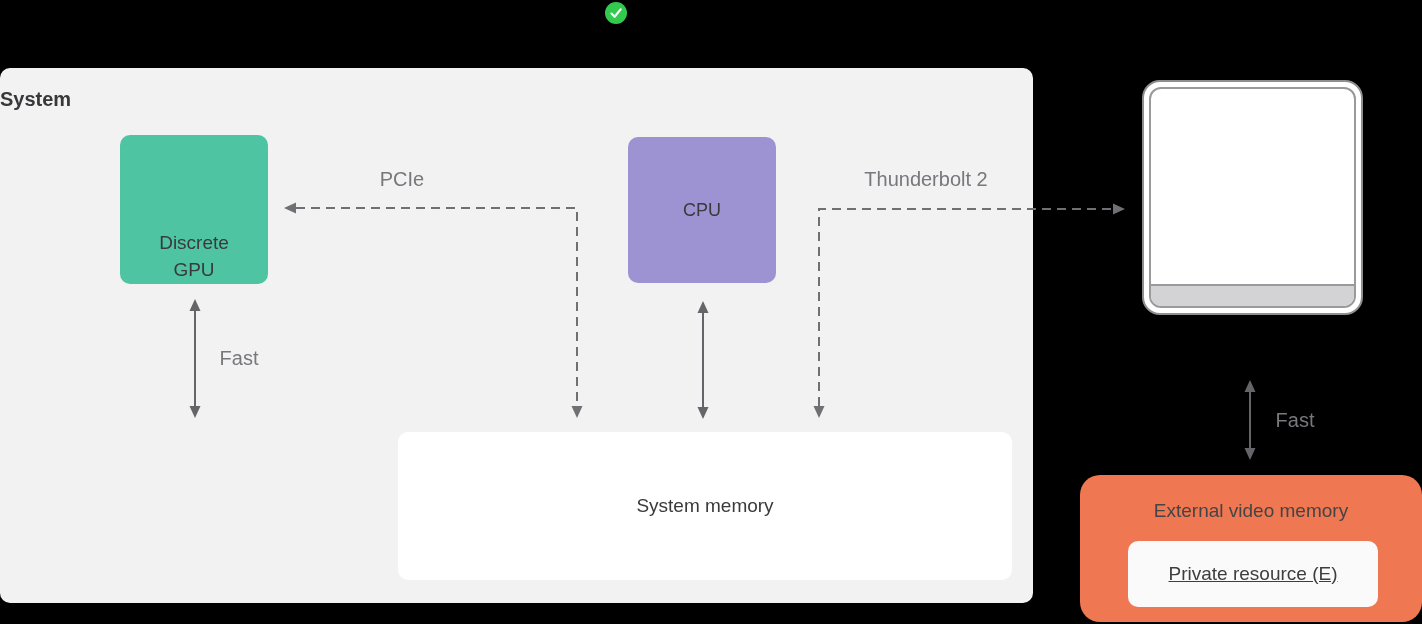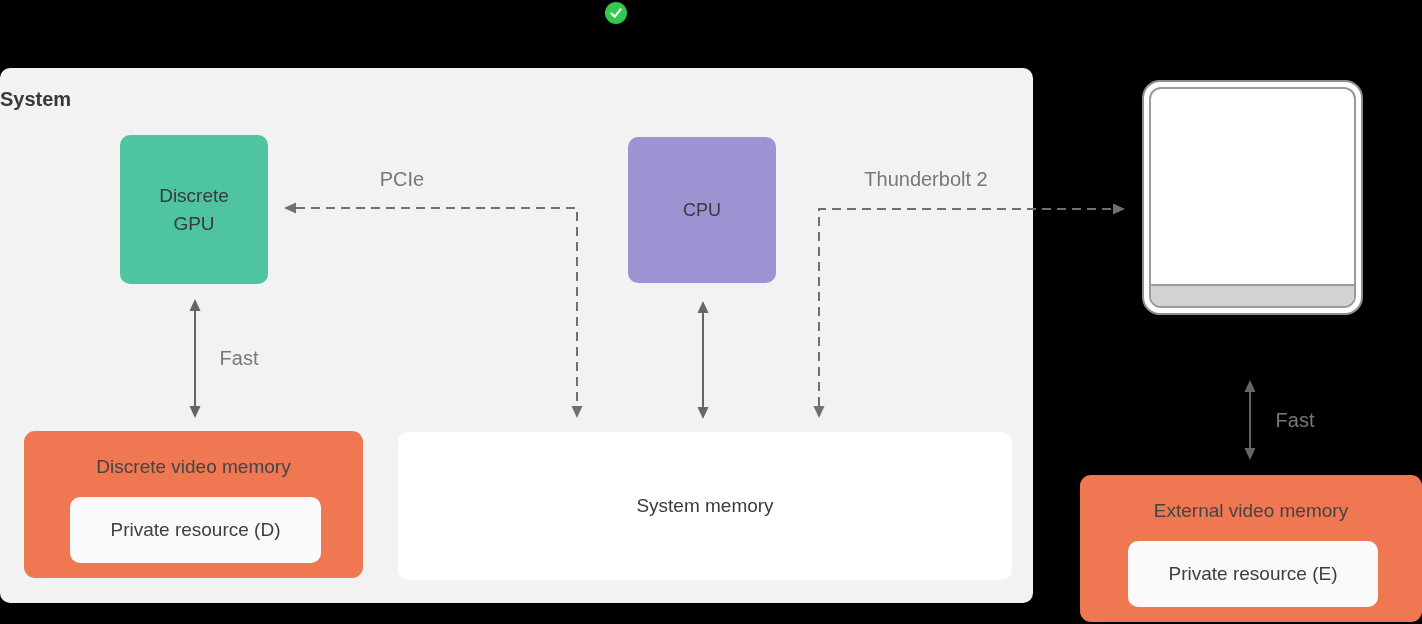--- a/index.html
+++ b/index.html
@@ -30,41 +30,41 @@
     text-align: left; font-size: 20px; font-weight: 700; color: #38383a;
   }
 
   .node {
     border-radius: 10px;
     display: flex; align-items: center; justify-content: center;
     text-align: center;
     font-size: 19px; color: #3a3a3c;
     line-height: 1.45;
   }
-  .node-discrete-gpu { left: 120px; top: 135px; width: 148px; height: 149px; background: #4fc4a2; padding: 0 28px; box-sizing: border-box; }
+  .node-discrete-gpu { left: 120px; top: 135px; width: 148px; height: 149px; background: #4fc4a2; padding: 0 28px; box-sizing: border-box; align-items: flex-end; }
   .node-cpu          { left: 628px; top: 137px; width: 148px; height: 146px; background: #9d93d2; font-size: 18px; }
   .node-system-memory{ left: 398px; top: 432px; width: 614px; height: 148px; background: #f48cb3; }
 
   .memory-box {
     background: #ef7751; border-radius: 11px;
   }
   .memory-box .memory-title {
     position: absolute; left: 0; top: 25px; width: 100%;
     text-align: center; font-size: 19px; color: #444446;
   }
   .resource-box {
     position: absolute;
     background: #fafafa; border-radius: 10px;
     display: flex; align-items: center; justify-content: center;
     font-size: 19px; color: #3e3e40;
   }
   .mem-discrete { left: 24px; top: 431px; width: 339px; height: 147px; }
   .mem-discrete .resource-box { left: 46px; top: 66px; width: 251px; height: 66px; }
-  .mem-external { left: 1080px; top: 475px; width: 342px; height: 147px; }
-  .mem-external .resource-box { left: 48px; top: 66px; width: 250px; height: 66px; }
+  .mem-external { left: 1080px; top: 475px; width: 342px; height: 147px; border-radius: 20px; }
+  .mem-external .resource-box { left: 48px; top: 66px; width: 250px; height: 66px; text-decoration: underline; }
 
   
   .egpu-outer {
     left: 1142px; top: 80px; width: 221px; height: 235px;
     background: #fff; border: 2px solid #8f8f92; border-radius: 18px;
     box-sizing: border-box; padding: 5px;
   }
   .egpu-inner {
     position: relative; width: 100%; height: 100%;
     background: #fff; border: 2px solid #9a9a9d; border-radius: 12px;
@@ -106,24 +106,20 @@
   </div>
 
   <div class="abs node node-cpu" style="background-color: rgb(157, 147, 210);">
     <span>CPU</span>
   </div>
 
   <div class="abs node node-system-memory" style="background-color: #ffffff;">
     <span>System memory</span>
   </div>
 
-  <div class="abs memory-box mem-discrete" style="background-color: rgb(239, 119, 81);">
-    <div class="memory-title">Discrete video memory</div>
-    <div class="resource-box">Private resource (D)</div>
-  </div>
 
   <div class="abs egpu-outer">
     <div class="egpu-inner">
       <div class="egpu-band"></div>
     </div>
   </div>
 
   <div class="abs memory-box mem-external" style="background-color: rgb(239, 119, 81);">
     <div class="memory-title">External video memory</div>
     <div class="resource-box">Private resource (E)</div>

